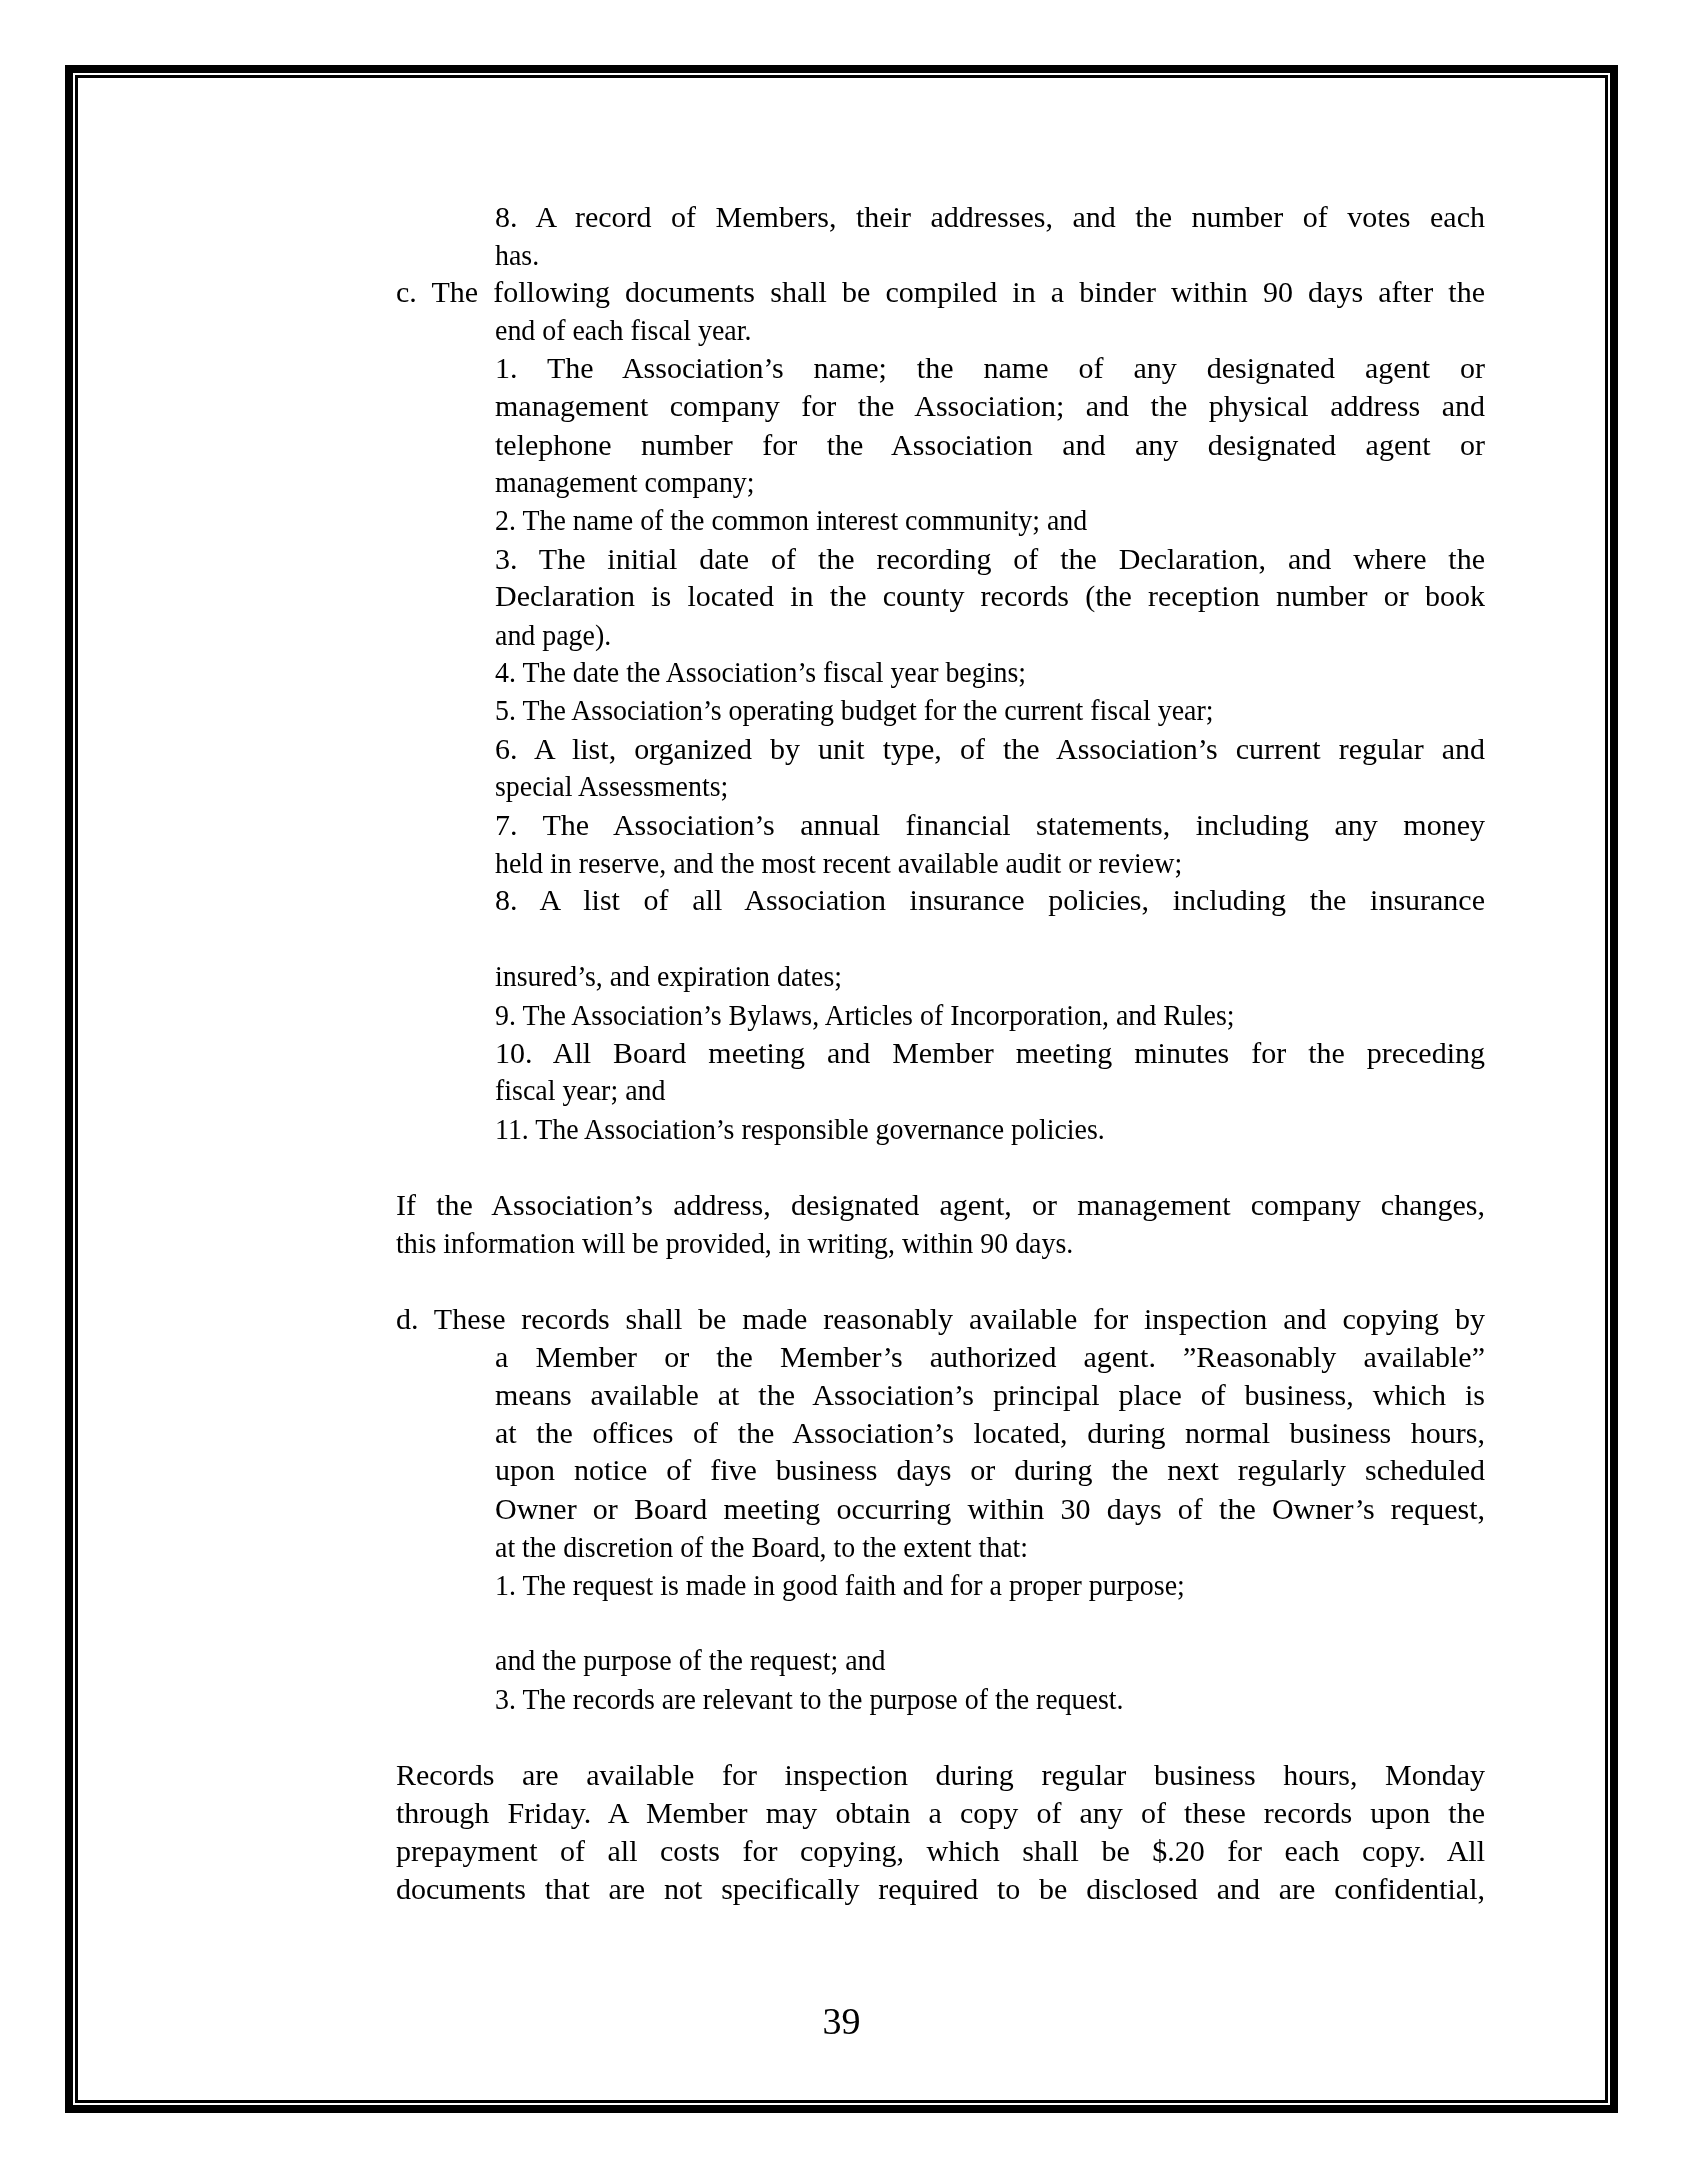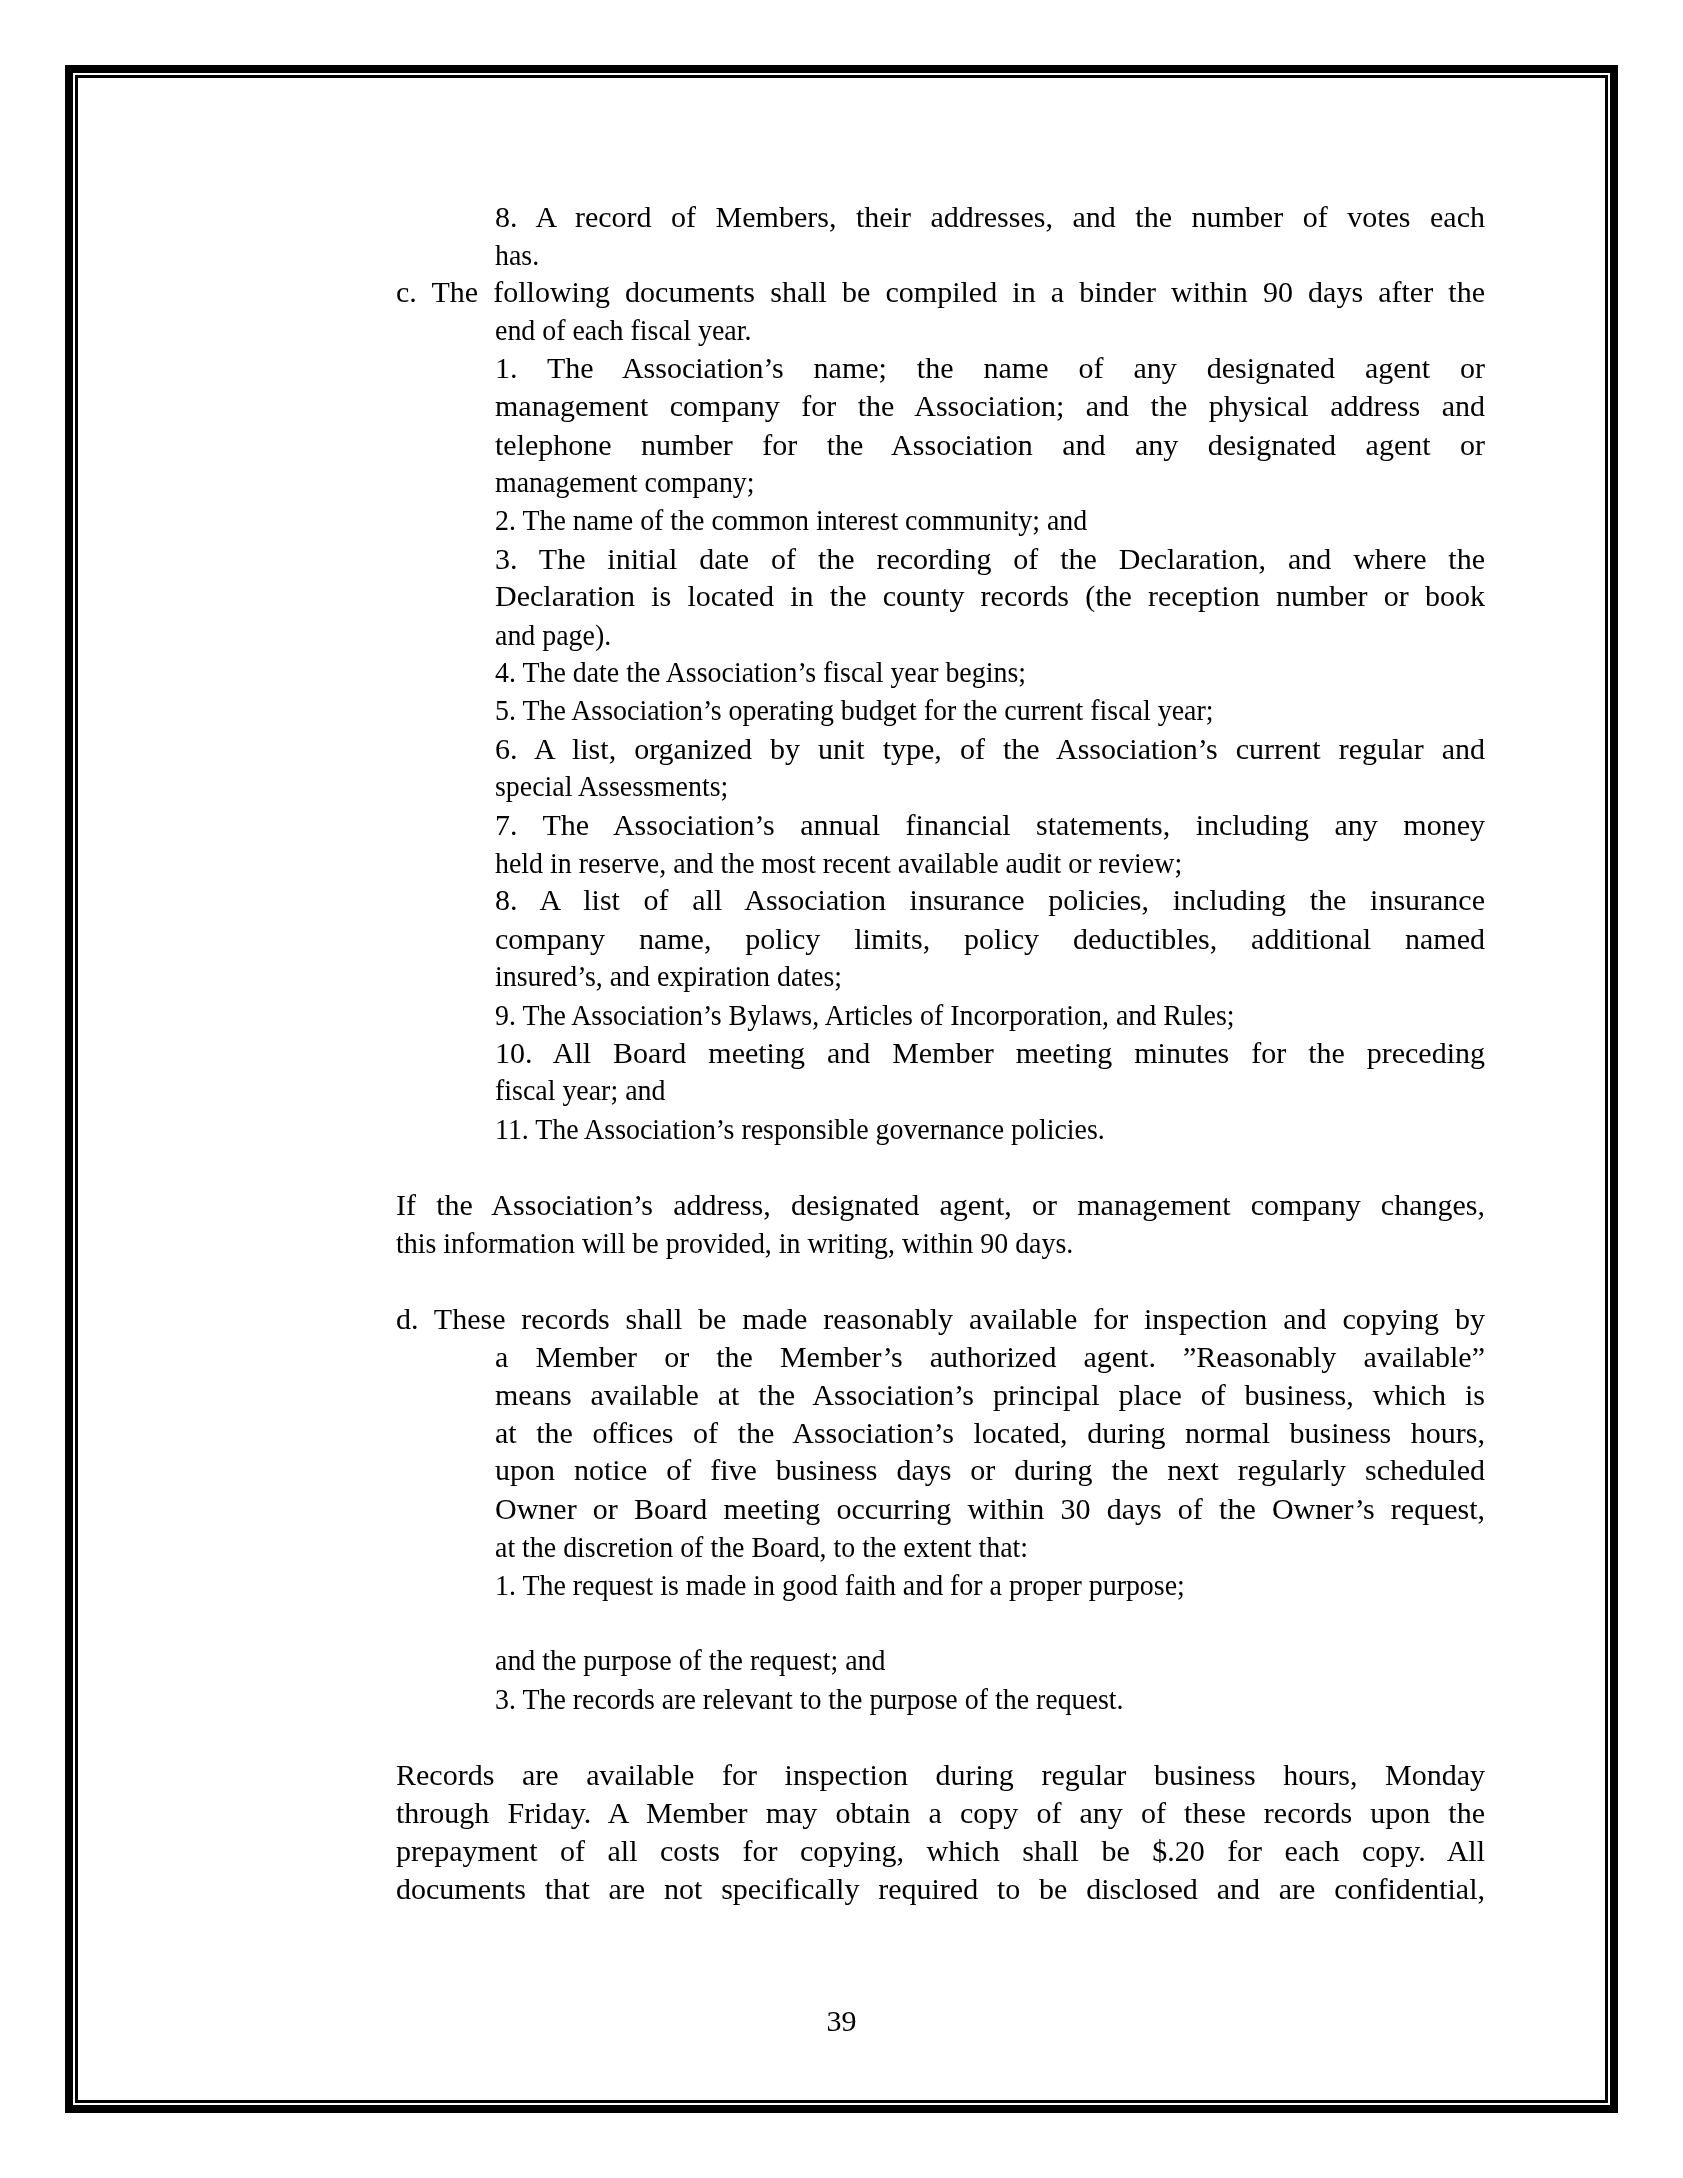--- a/index.html
+++ b/index.html
@@ -12,21 +12,21 @@
     position:absolute; height:38px; line-height:38px; white-space:nowrap;
     font-family:"Liberation Serif", "DejaVu Serif", serif; font-size:30px; color:#000;
     transform-origin:left center;
   }
   .ln.j { text-align:justify; text-align-last:justify; white-space:normal; overflow:hidden; }
   .outer { left:396px; }
   .inner { left:495px; }
   .w-out { width:1089px; }
   .w-in { width:990px; }
   .pnum { position:absolute; left:0; width:1683px; top:2002px; text-align:center;
-    font-family:"Liberation Serif", "DejaVu Serif", serif; font-size:30px; line-height:38px; color:#000; }
+    font-family:"Liberation Serif", "DejaVu Serif", serif; font-size:38px; line-height:38px; color:#000; }
 </style>
 </head>
 <body>
 
 <div class="page">
   <div class="frame-outer"></div>
   <div class="frame-inner"></div>
 
   <div class="content">
 
@@ -51,21 +51,20 @@
 
     <div class="ln inner" style="top: 691px; transform: scaleX(0.93);">5. The Association’s operating budget for the current fiscal year;</div>
 
     <div class="ln inner w-in j" style="top:730px">6. A list, organized by unit type, of the Association’s current regular and</div>
     <div class="ln inner" style="top: 767px; transform: scaleX(0.93);">special Assessments;</div>
 
     <div class="ln inner w-in j" style="top:806px">7. The Association’s annual financial statements, including any money</div>
     <div class="ln inner" style="top: 844px; transform: scaleX(0.93);">held in reserve, and the most recent available audit or review;</div>
 
     <div class="ln inner w-in j" style="top:881px">8. A list of all Association insurance policies, including the insurance</div>
-    <div class="ln inner w-in j" style="top:920px">company name, policy limits, policy deductibles, additional named</div>
     <div class="ln inner" style="top: 957px; transform: scaleX(0.93);">insured’s, and expiration dates;</div>
 
     <div class="ln inner" style="top: 996px; transform: scaleX(0.93);">9. The Association’s Bylaws, Articles of Incorporation, and Rules;</div>
 
     <div class="ln inner w-in j" style="top:1034px">10. All Board meeting and Member meeting minutes for the preceding</div>
     <div class="ln inner" style="top: 1071px; transform: scaleX(0.93);">fiscal year; and</div>
 
     <div class="ln inner" style="top: 1110px; transform: scaleX(0.93);">11. The Association’s responsible governance policies.</div>
 
     <div class="ln outer w-out j" style="top:1186px">If the Association’s address, designated agent, or management company changes,</div>

